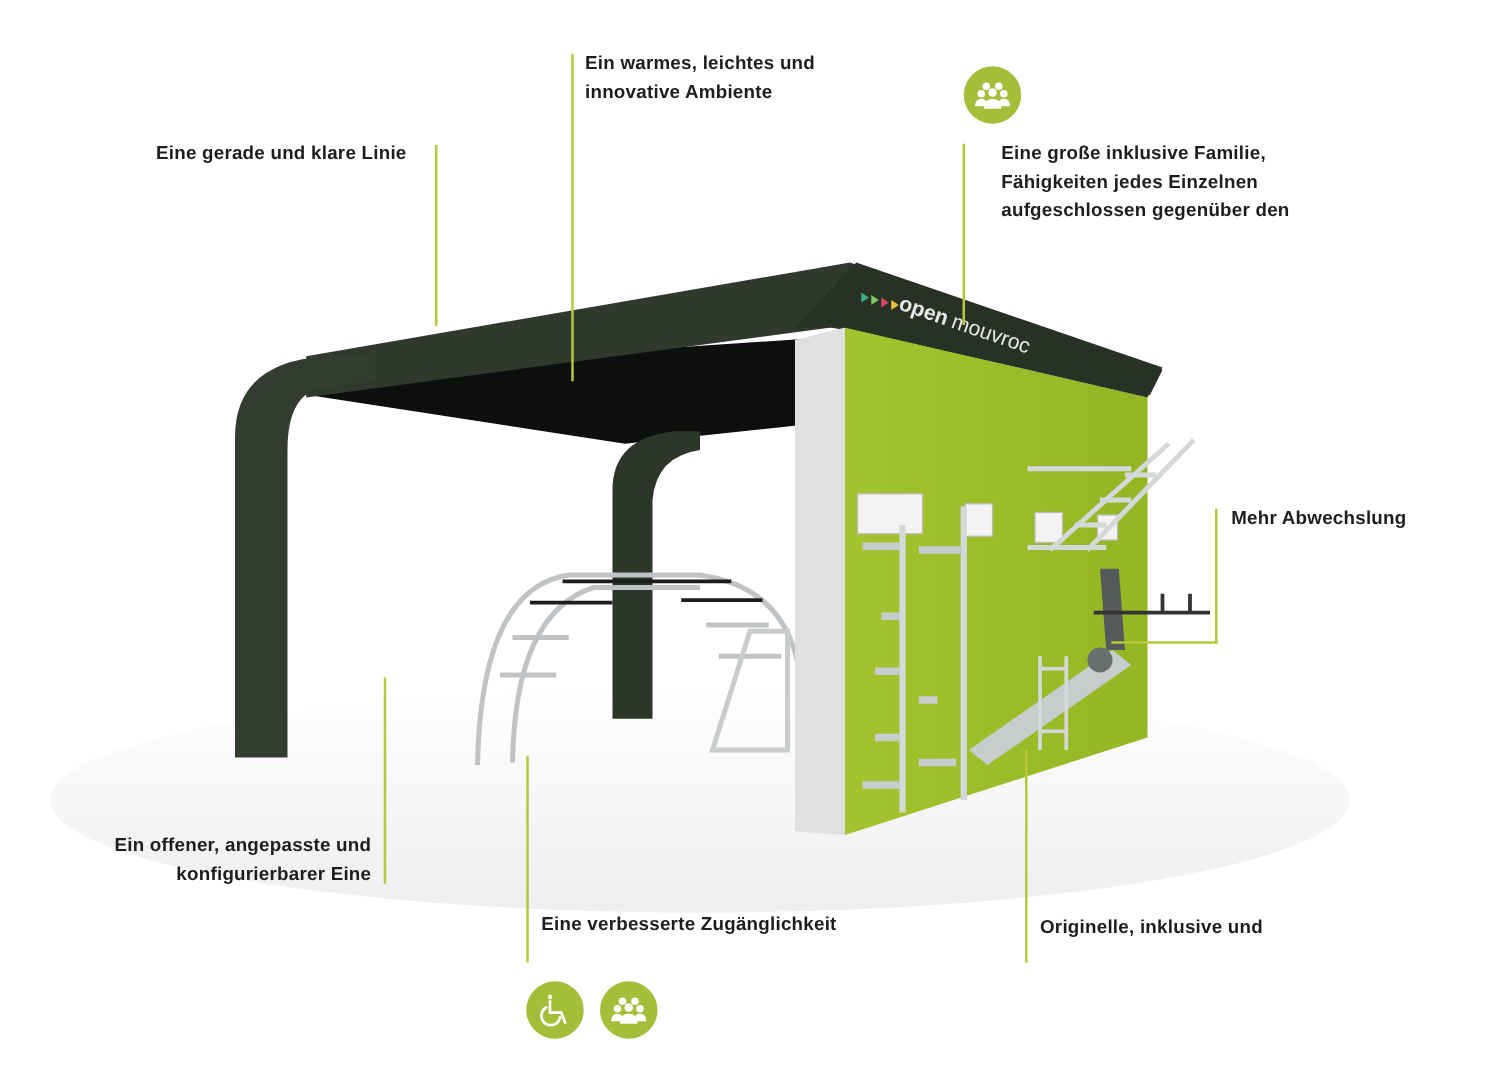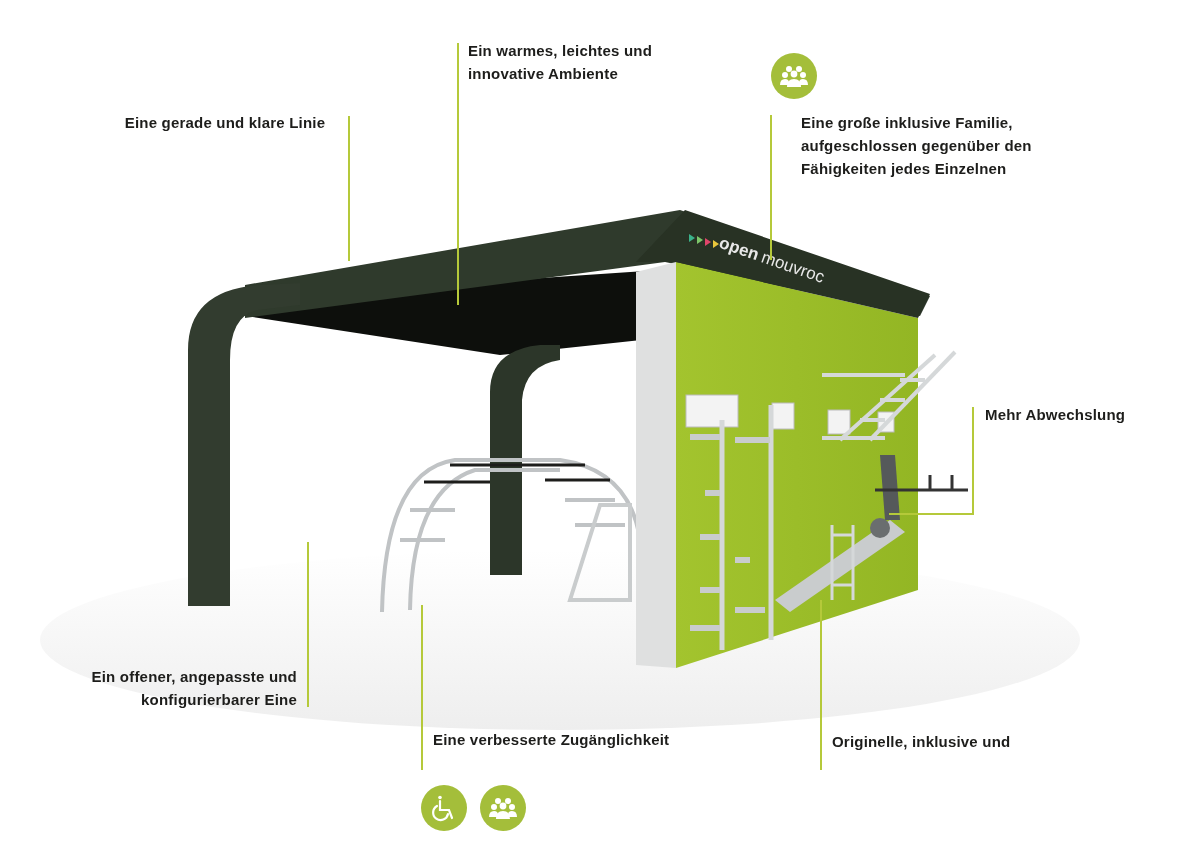--- a/index.html
+++ b/index.html
@@ -141,22 +141,22 @@
         <path d="M1,24 Q1,18 6,18 Q10,18 10,22 L10,24 Z"></path>
         <path d="M29,24 Q29,18 24,18 Q20,18 20,22 L20,24 Z"></path>
         <path d="M8,26 Q8,18 15,18 Q22,18 22,26 Z"></path>
       </g>
     </svg>
   </div>
 
   <div class="leader" style="left:770px;top:115px;width:2px;height:145px;"></div>
   <div class="label" style="left:782px;top:111px;margin-left:19px;">
     <div>Eine große inklusive Familie,</div>
+    <div>Fähigkeiten jedes Einzelnen</div>
     <div>aufgeschlossen gegenüber den</div>
-    <div>Fähigkeiten jedes Einzelnen</div>
   </div>
 
   <div class="label" style="left:985px;top:403px;text-align:center;">
     <div>Mehr Abwechslung</div>
   </div>
   <div class="leader" style="left:972px;top:407px;width:2px;height:108px;"></div>
   <div class="leader" style="left:889px;top:513px;width:85px;height:2px;"></div>
 
   <div class="leader" style="left:307px;top:542px;width:2px;height:165px;"></div>
   <div class="label right" style="left:40px;top:665px;width:257px;">

